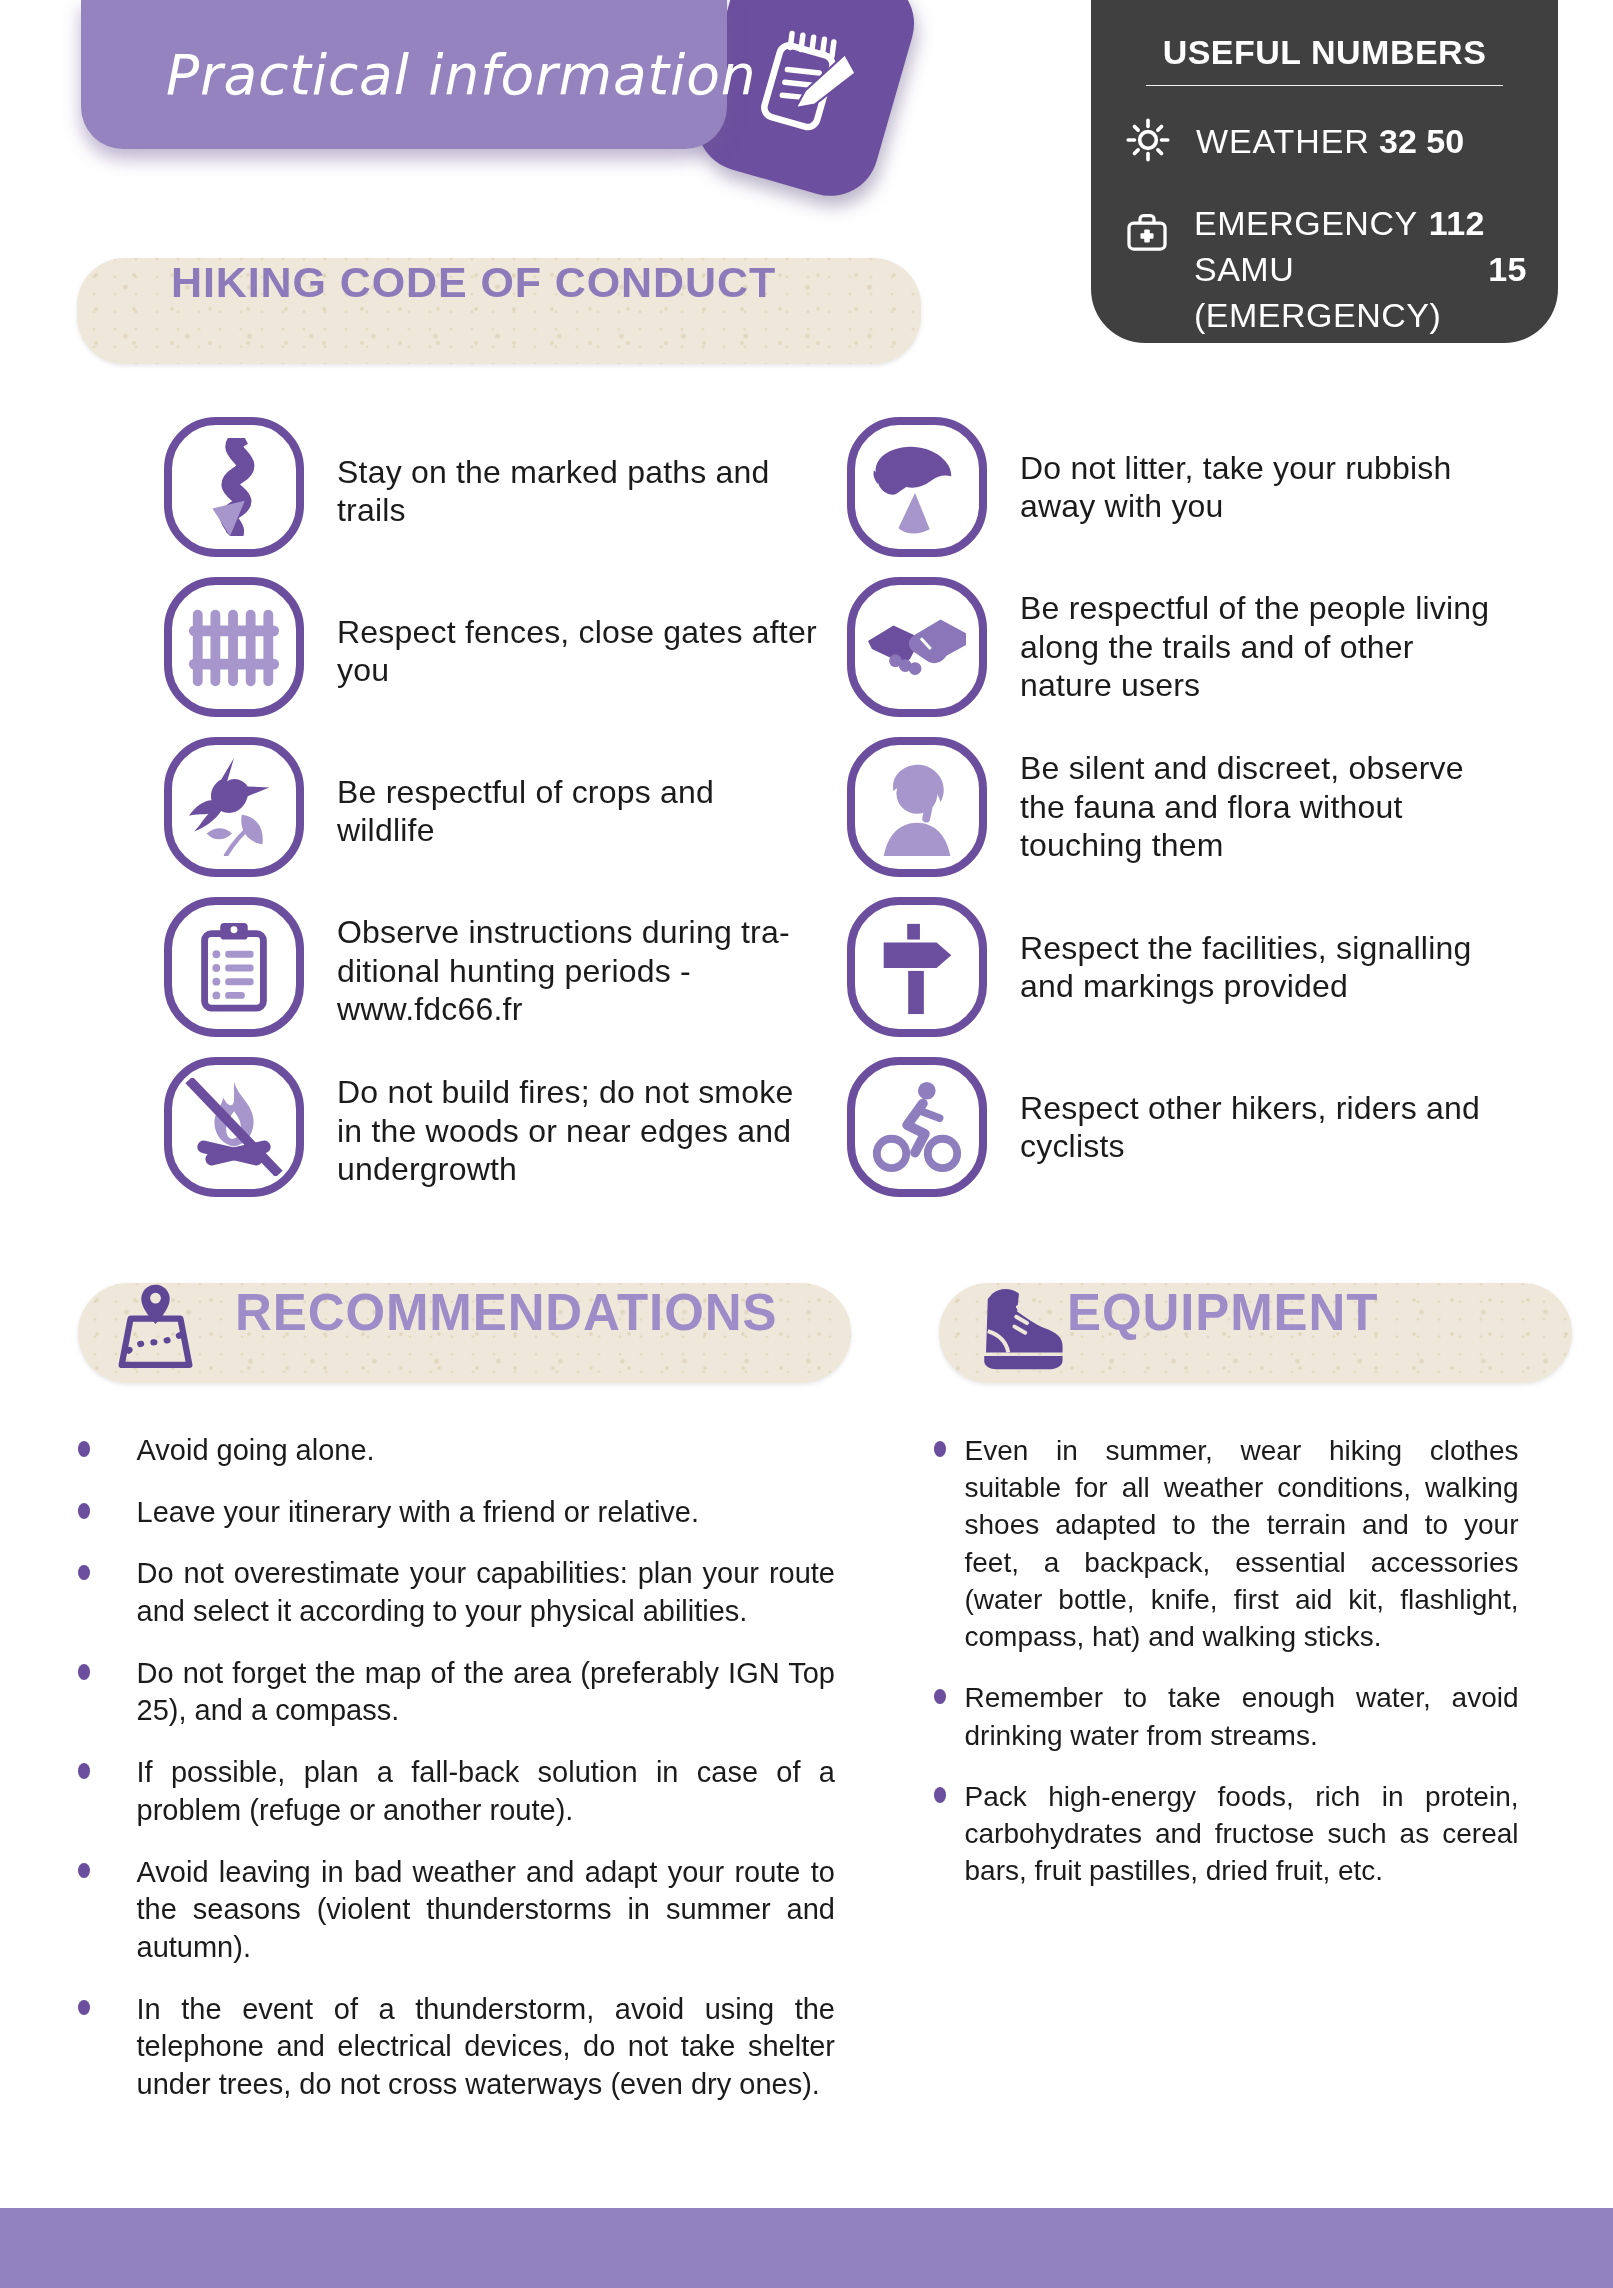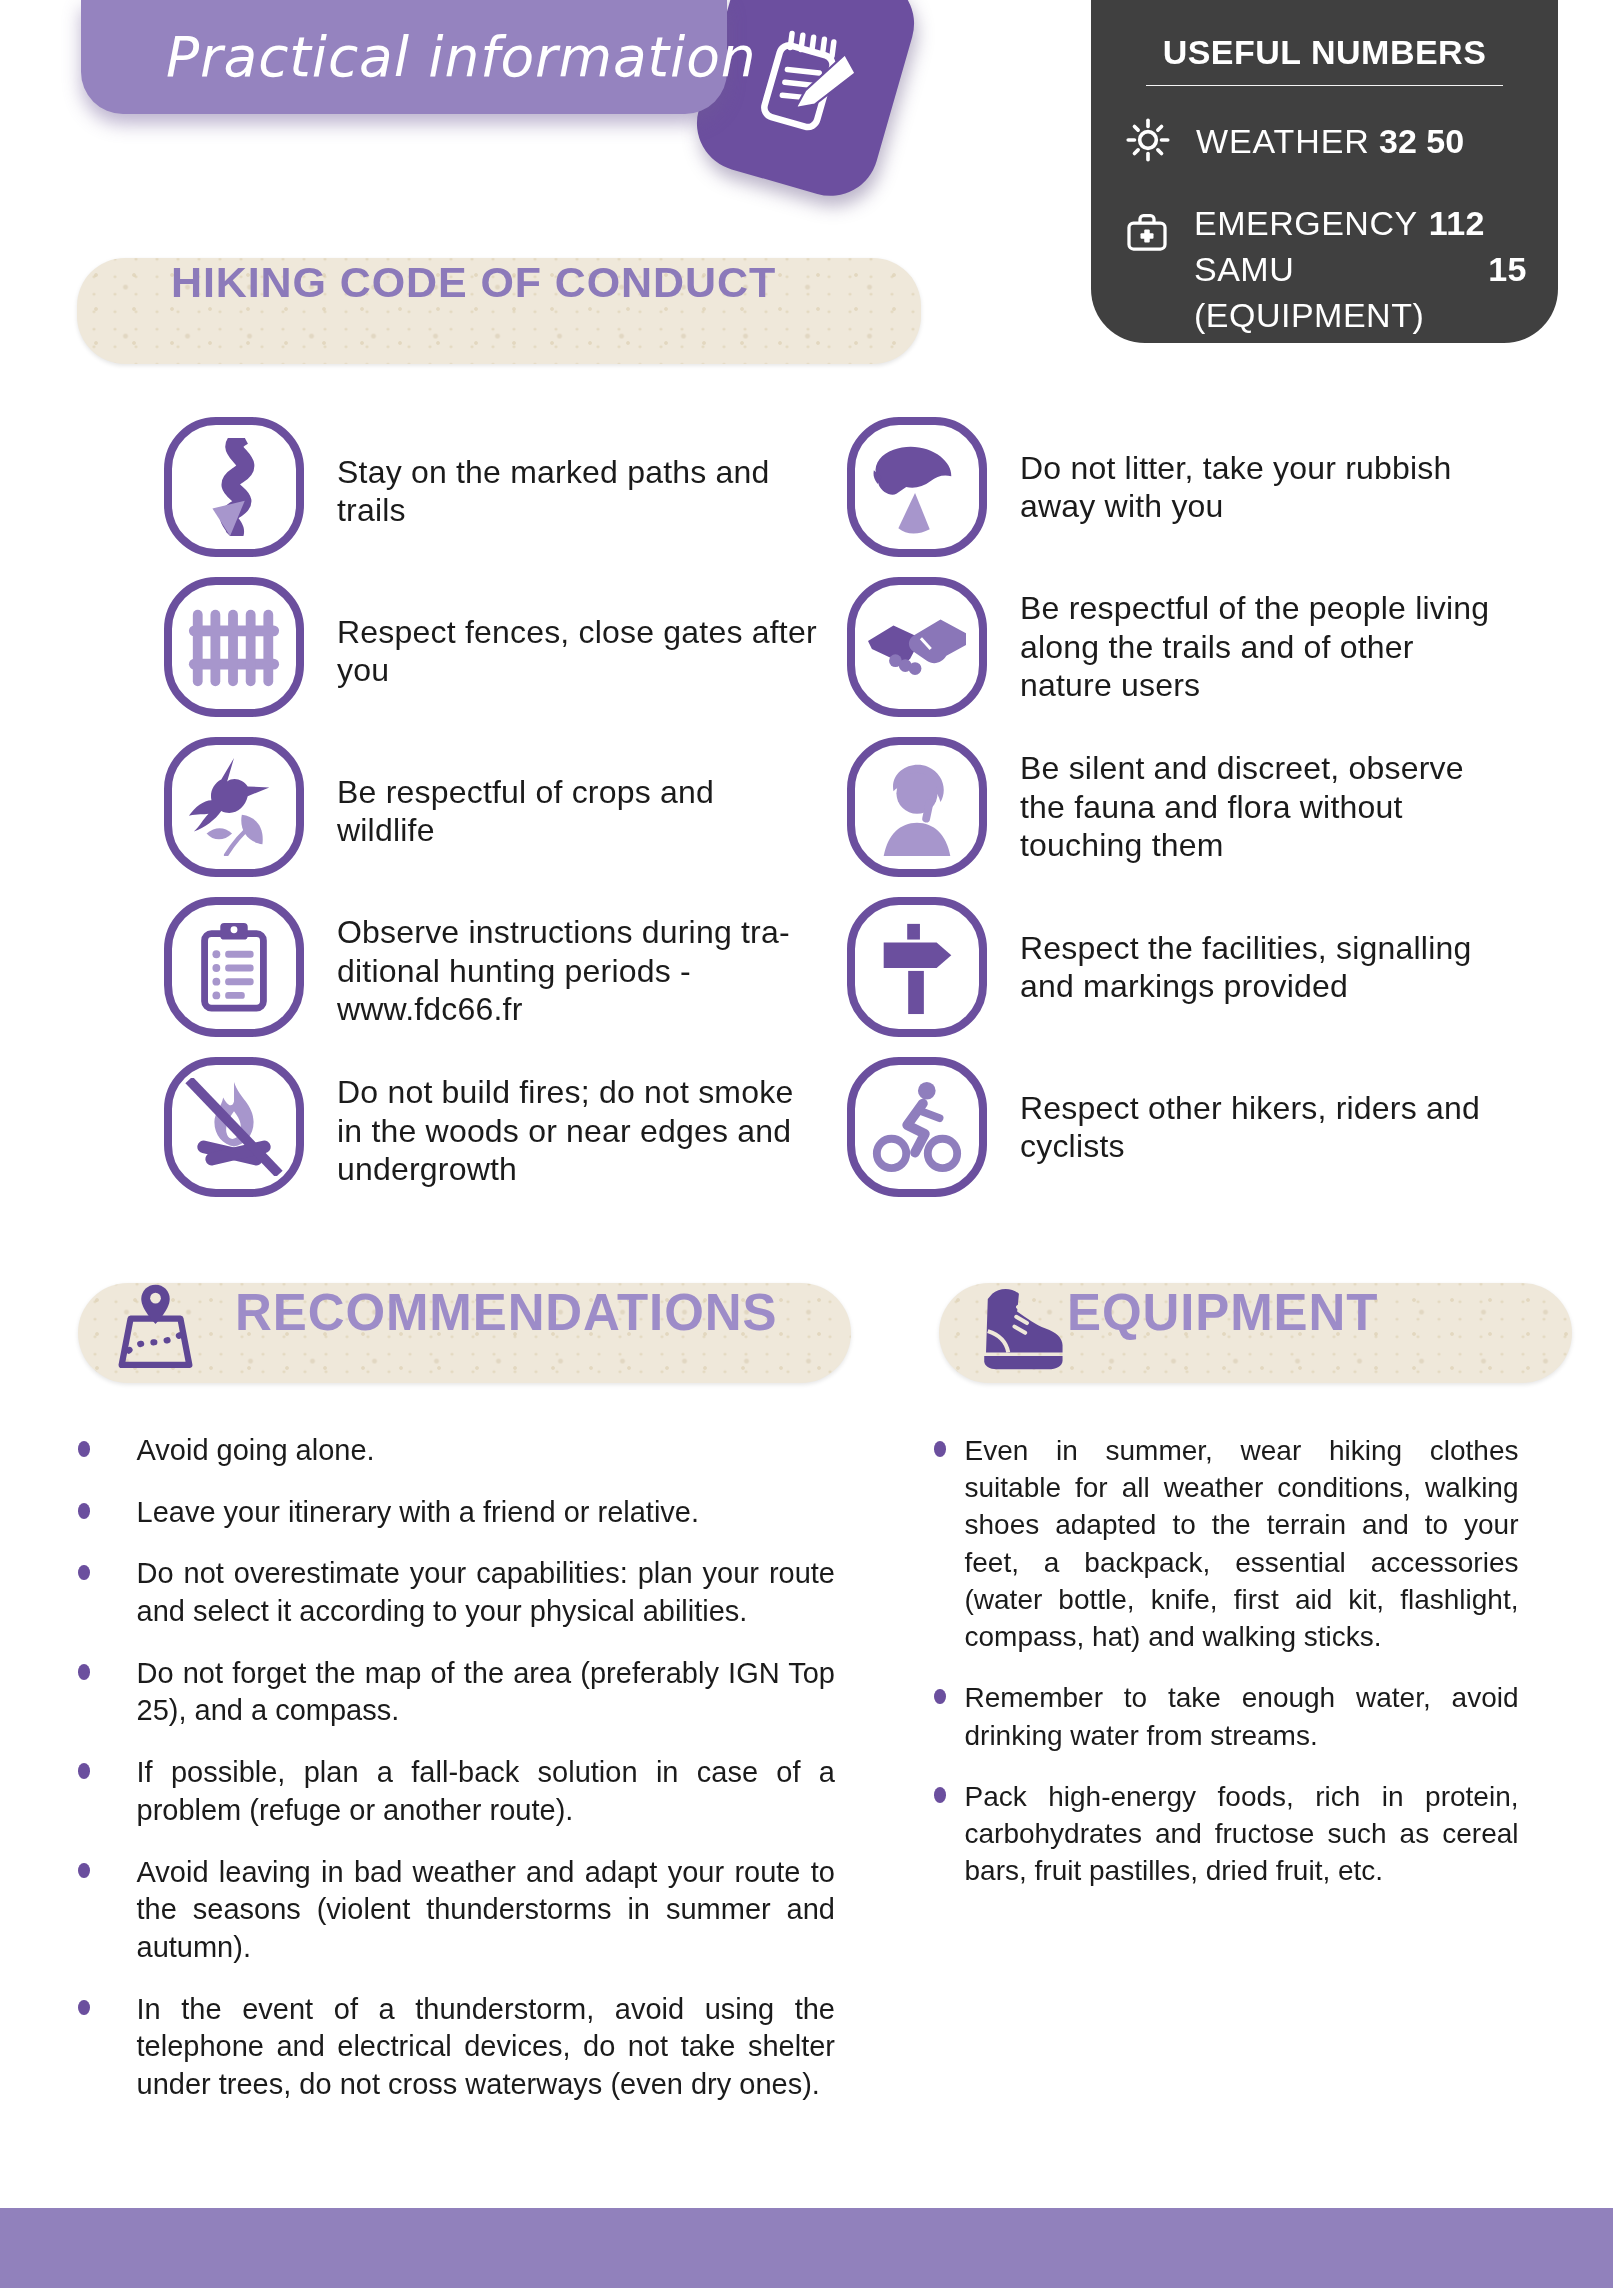--- a/index.html
+++ b/index.html
@@ -9,21 +9,21 @@
   }
   
   .header-tab{
     position:absolute;left:713px;top:-39px;width:185px;height:225px;
     background:#6C4F9F;border-radius:48px;transform:rotate(16deg);
     box-shadow:5.5px 9.2px 16.6px rgba(60,40,100,.35);z-index:1;
     display:flex;align-items:center;justify-content:center;
   }
   .header-tab svg{width:109px;height:109px;margin-top:26px;}
   .header-banner{
-    position:absolute;left:81px;top:0;width:646px;height:114px;z-index:2;
+    position:absolute;left:81px;top:0;width:646px;height:149px;z-index:2;
     background:#9583BF;border-radius:0 0 42px 42px;
     box-shadow:0 9.2px 18.5px rgba(110,90,150,.45);
     display:flex;align-items:center;padding-left:85px;box-sizing:border-box;
   }
   .header-title{
     font-family:"DejaVu Sans",sans-serif;font-style:italic;
     font-size:55px;color:#ffffff;letter-spacing:0.9px;white-space:nowrap;
   }
   
   .numbers-box{
@@ -145,21 +145,21 @@
           <rect x="37" y="52.5" width="26" height="11" rx="2"></rect>
         </g>
       </svg>
     </span>
     <div class="emergency-lines">
       <div class="un-line">
         <span>EMERGENCY</span>
         <span class="num">112</span>
       </div>
       <div class="un-line push">
-        <span>SAMU (EQUIPMENT)</span>
+        <span>SAMU (EMERGENCY)</span>
         <span class="num">15</span>
       </div>
       <div class="un-line">
         <span>FIREFIGHTERS</span>
         <span class="num">18</span>
       </div>
     </div>
   </div>
 </div>
 

